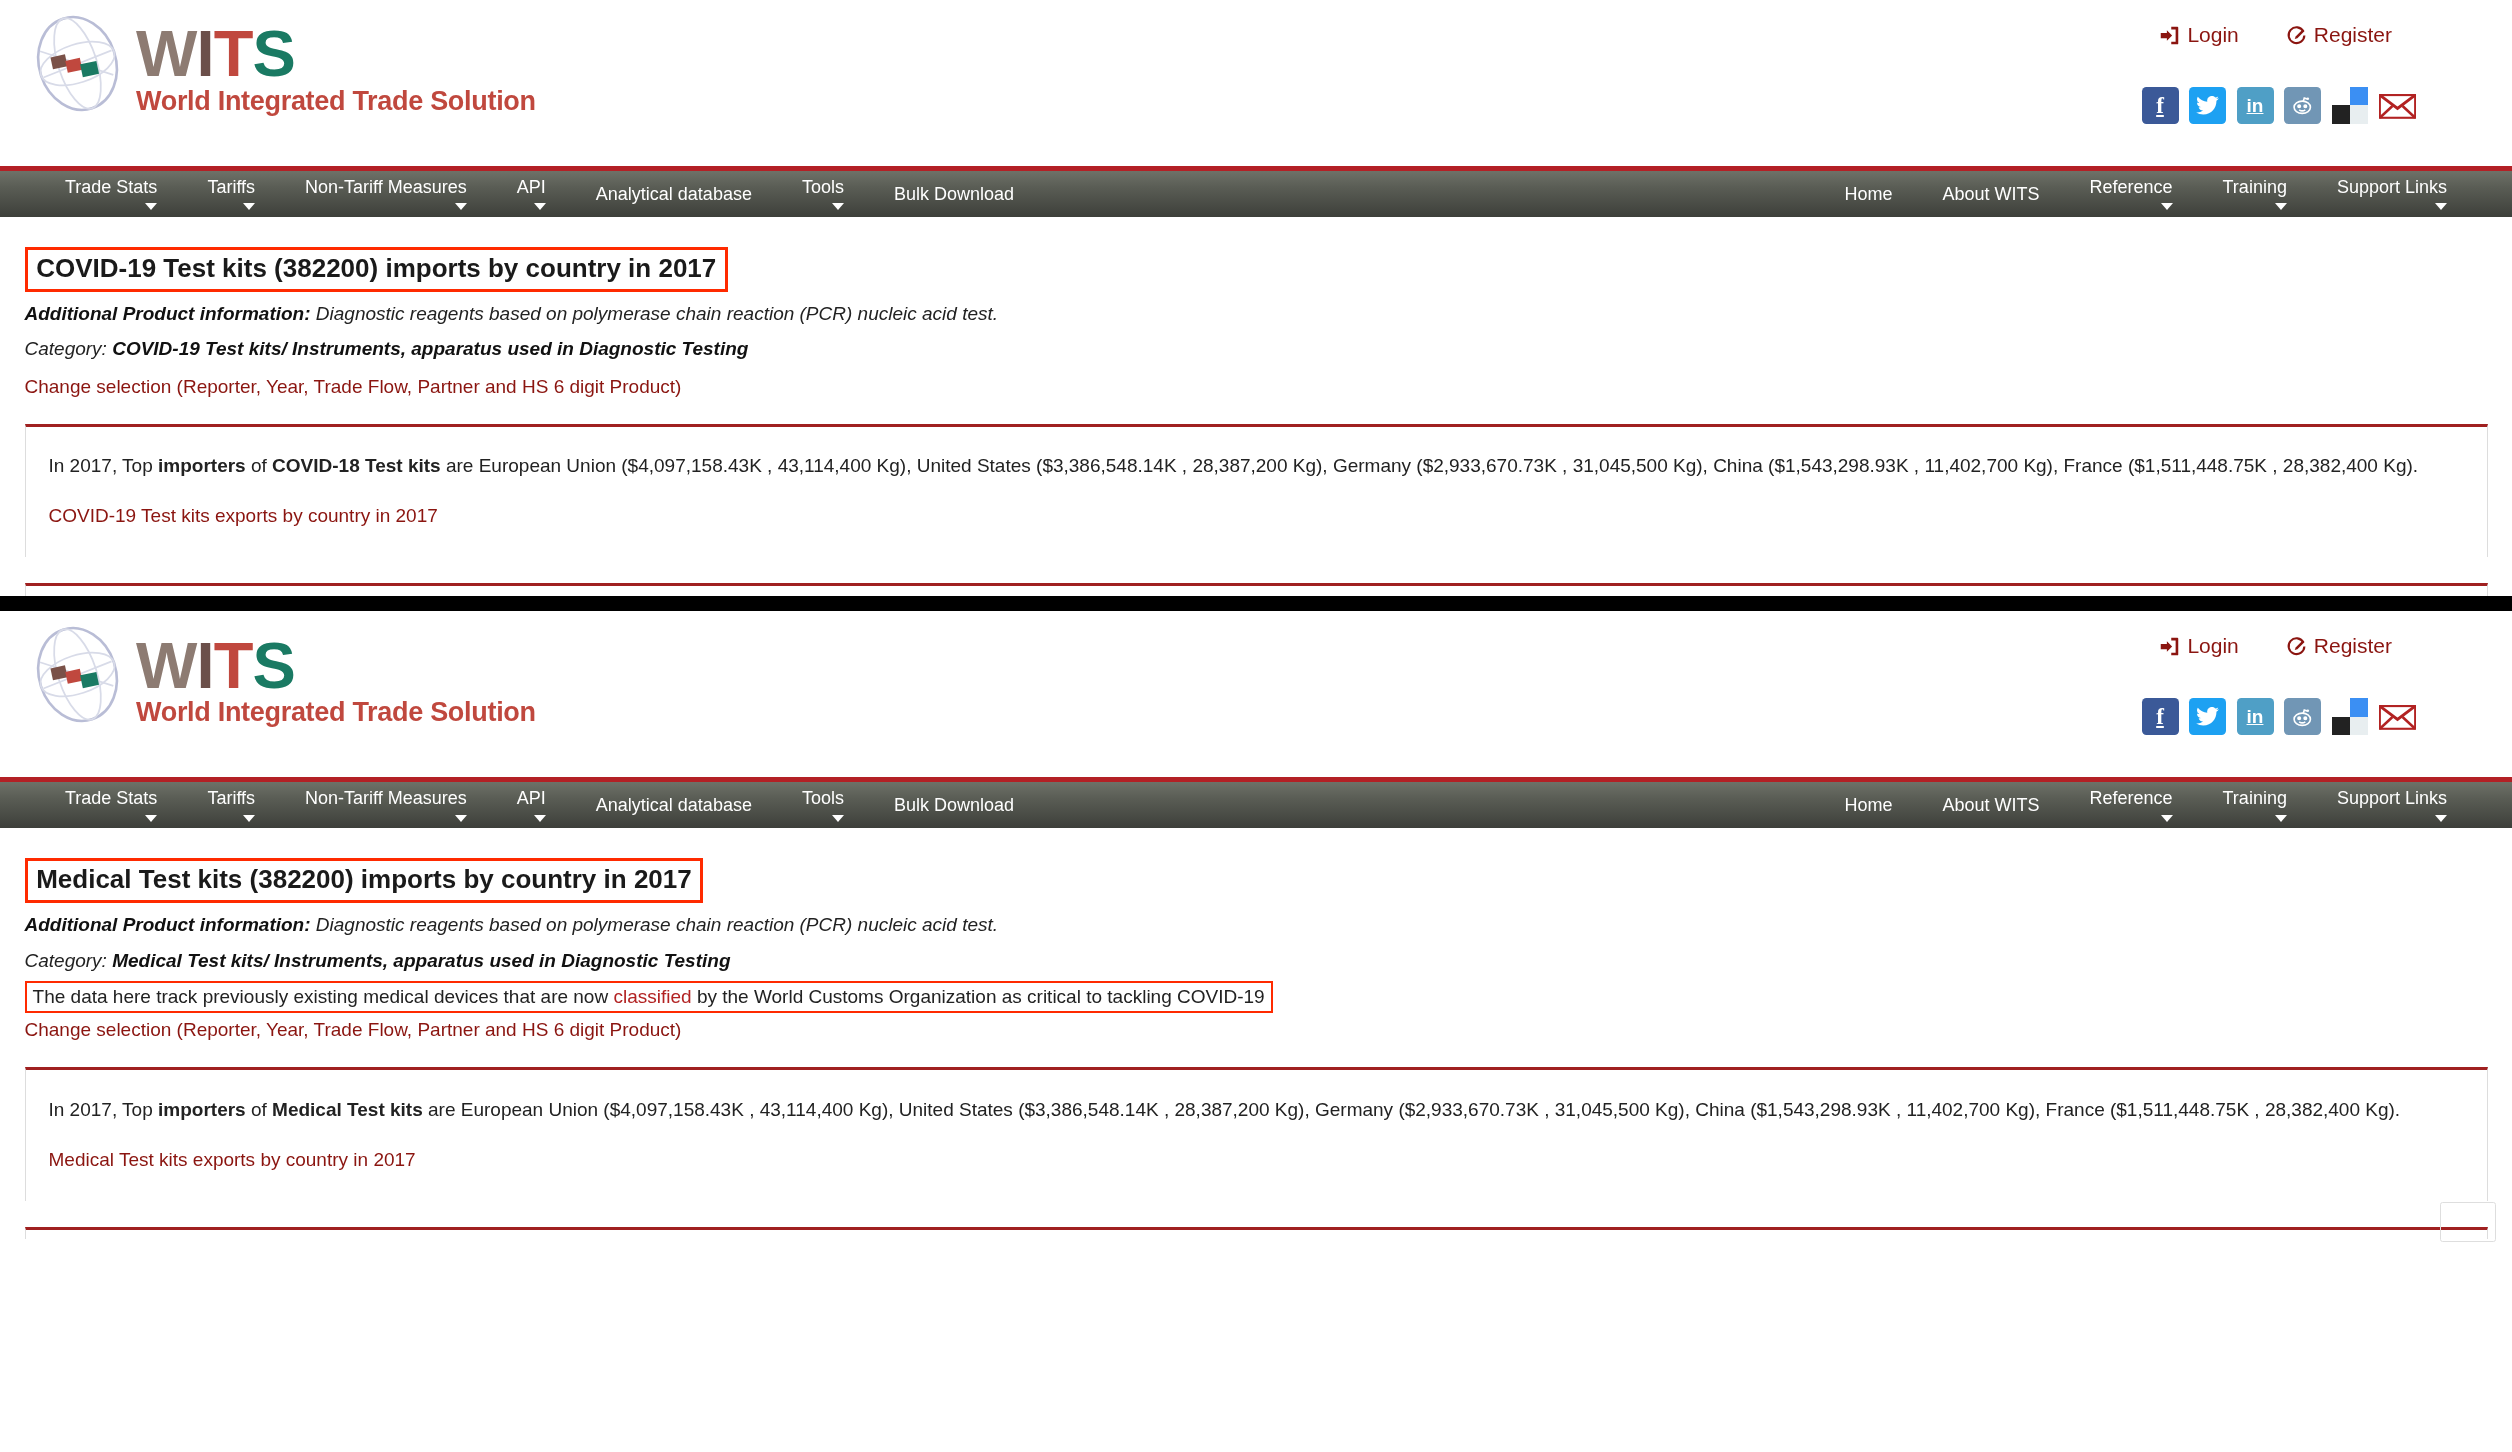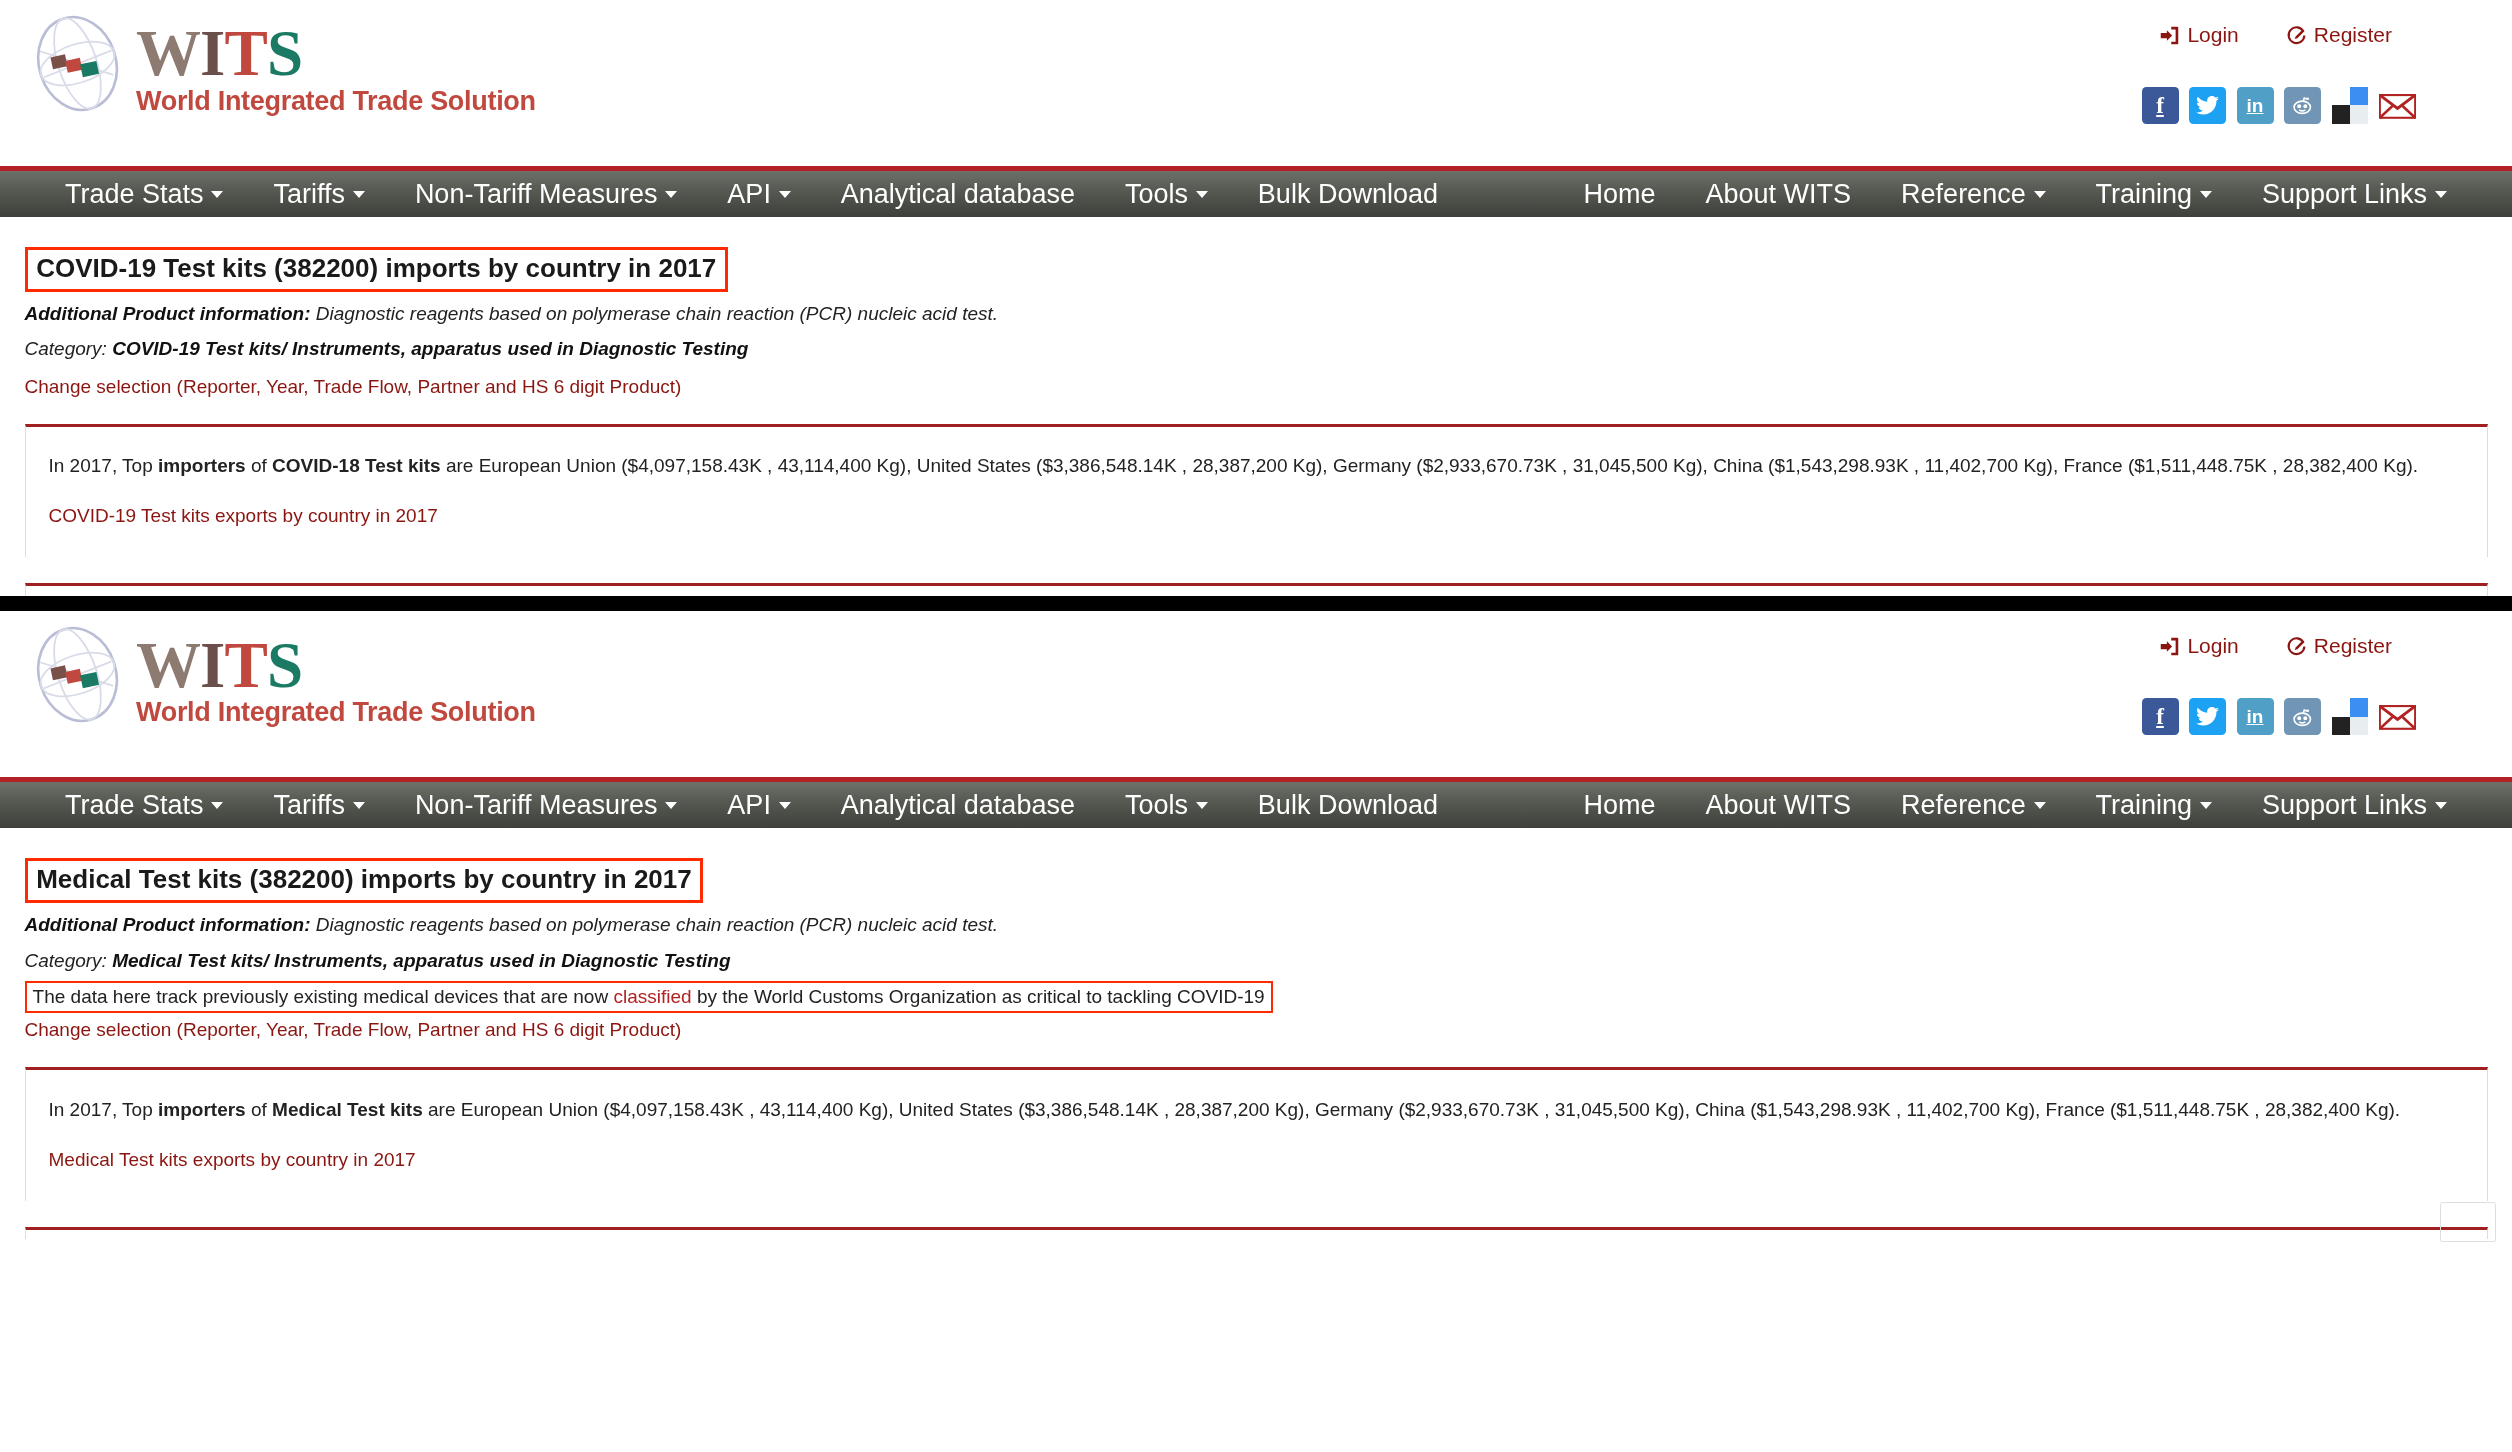--- a/index.html
+++ b/index.html
@@ -27,21 +27,21 @@
     align-items: flex-start;
   }
   .globe {
     width: 103px; height: 103px;
     position: relative;
     margin-right: 7px;
     margin-top: 3.5px;
   }
   .logo-text { margin-top: 15.7px; }
   .logo-wits {
-    font-family: Liberation Serif, serif;
+    font-family: Liberation Sans, sans-serif;
     font-size: 65px;
     font-weight: 700;
     line-height: 0.92;
     letter-spacing: -0.9px;
   }
   .logo-wits .w { color:#8d7b72; }
   .logo-wits .i { color:#6b4f4a; }
   .logo-wits .t { color:#c0483e; }
   .logo-wits .s { color:#1a7a63; }
   .logo-tag {
@@ -105,27 +105,28 @@
     border-top: 5.2px solid #b32025;
     display: flex;
     align-items: center;
     padding: 0 0 0 40px;
     position: relative;
   }
   .nav-left, .nav-right { display: flex; align-items: center; }
   .nav-right { position: absolute; right: 40px; }
   .nav-item {
     color: #ffffff;
-    font-size: 27px;
+    font-size: 18px;
     font-family: "Liberation Sans", sans-serif;
     text-decoration: none;
     padding: 0 25px;
     white-space: nowrap;
-    display:flex; align-items:center; gap:7.9px;
+    display:flex; align-items:flex-end; gap:7.9px;
     line-height: 1;
+    flex-direction: column;
   }
   .caret {
     width:0;height:0;
     border-left:6.1px solid transparent;
     border-right:6.1px solid transparent;
     border-top:7px solid #ffffff;
     display:inline-block;
   }
 
   

